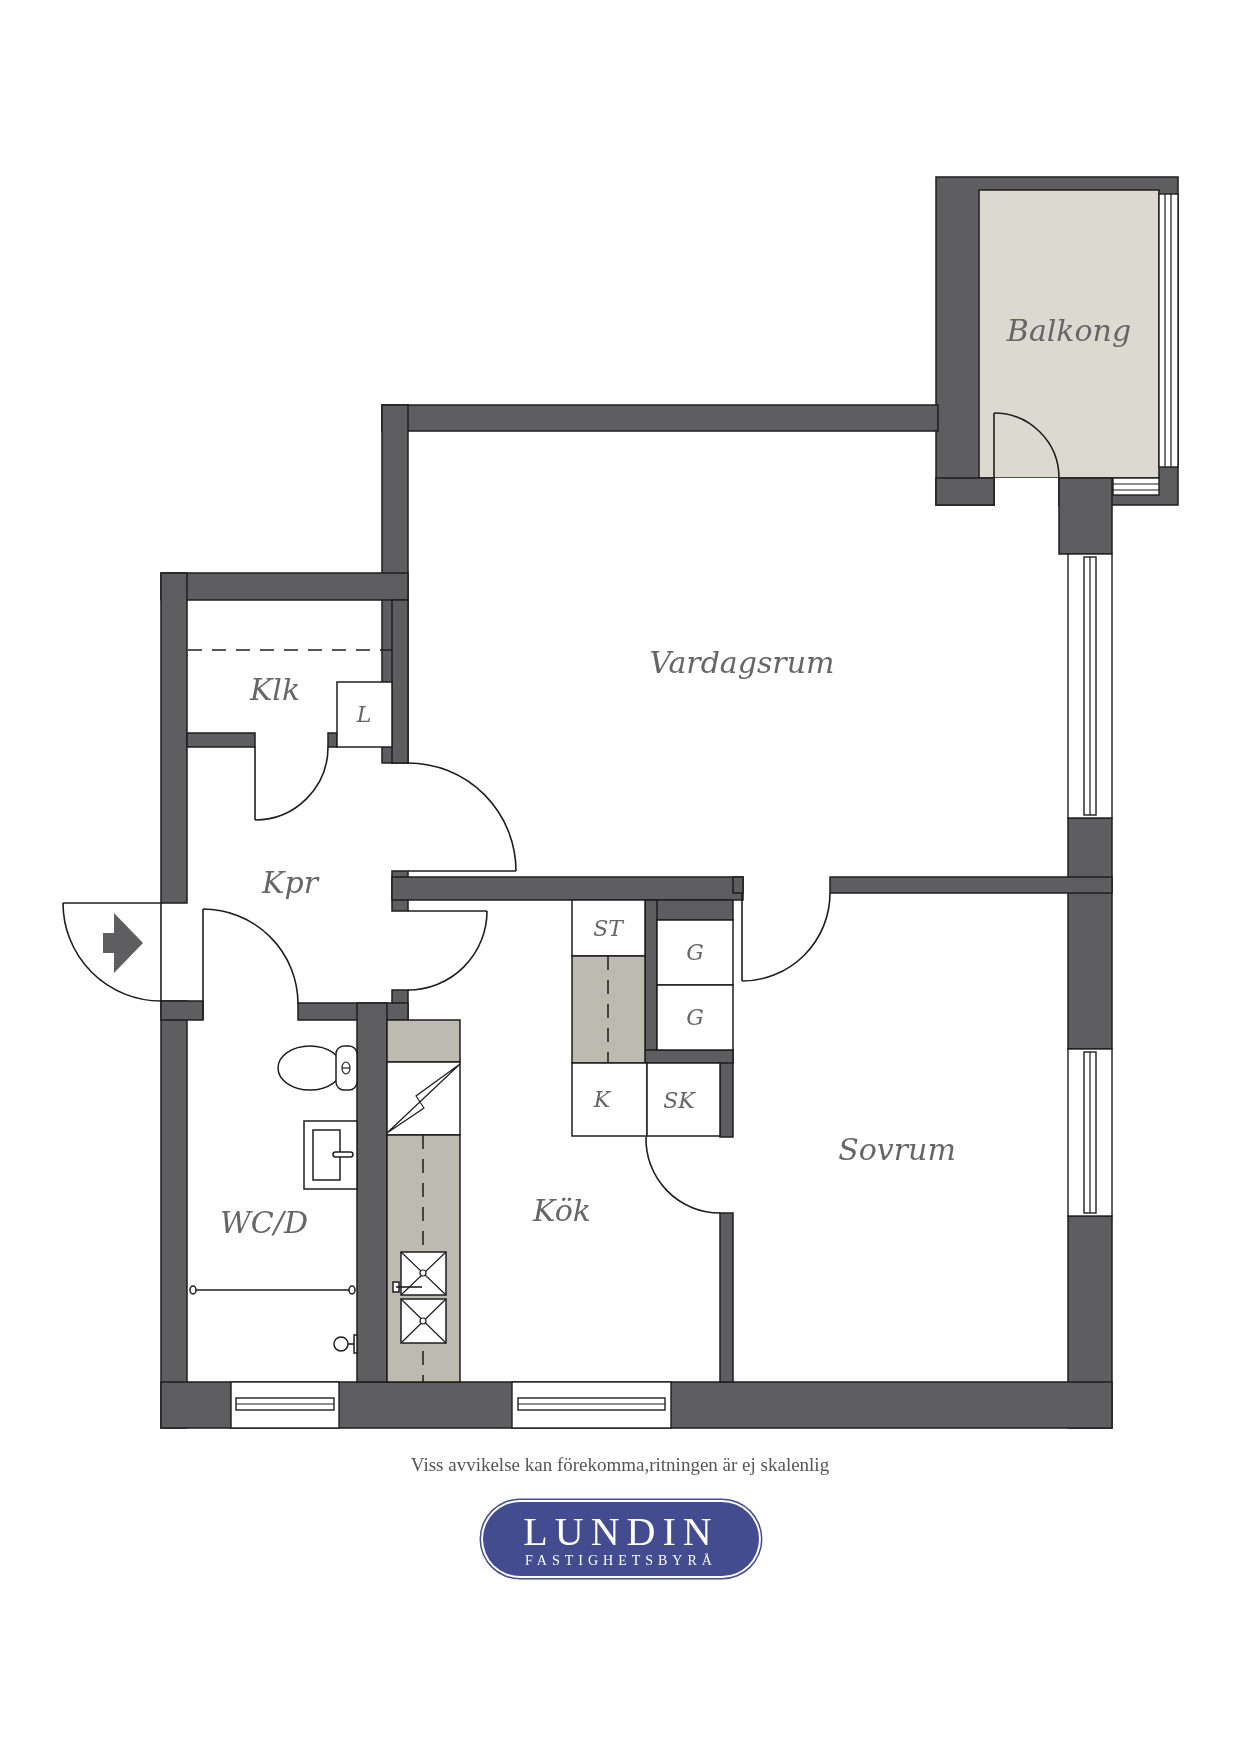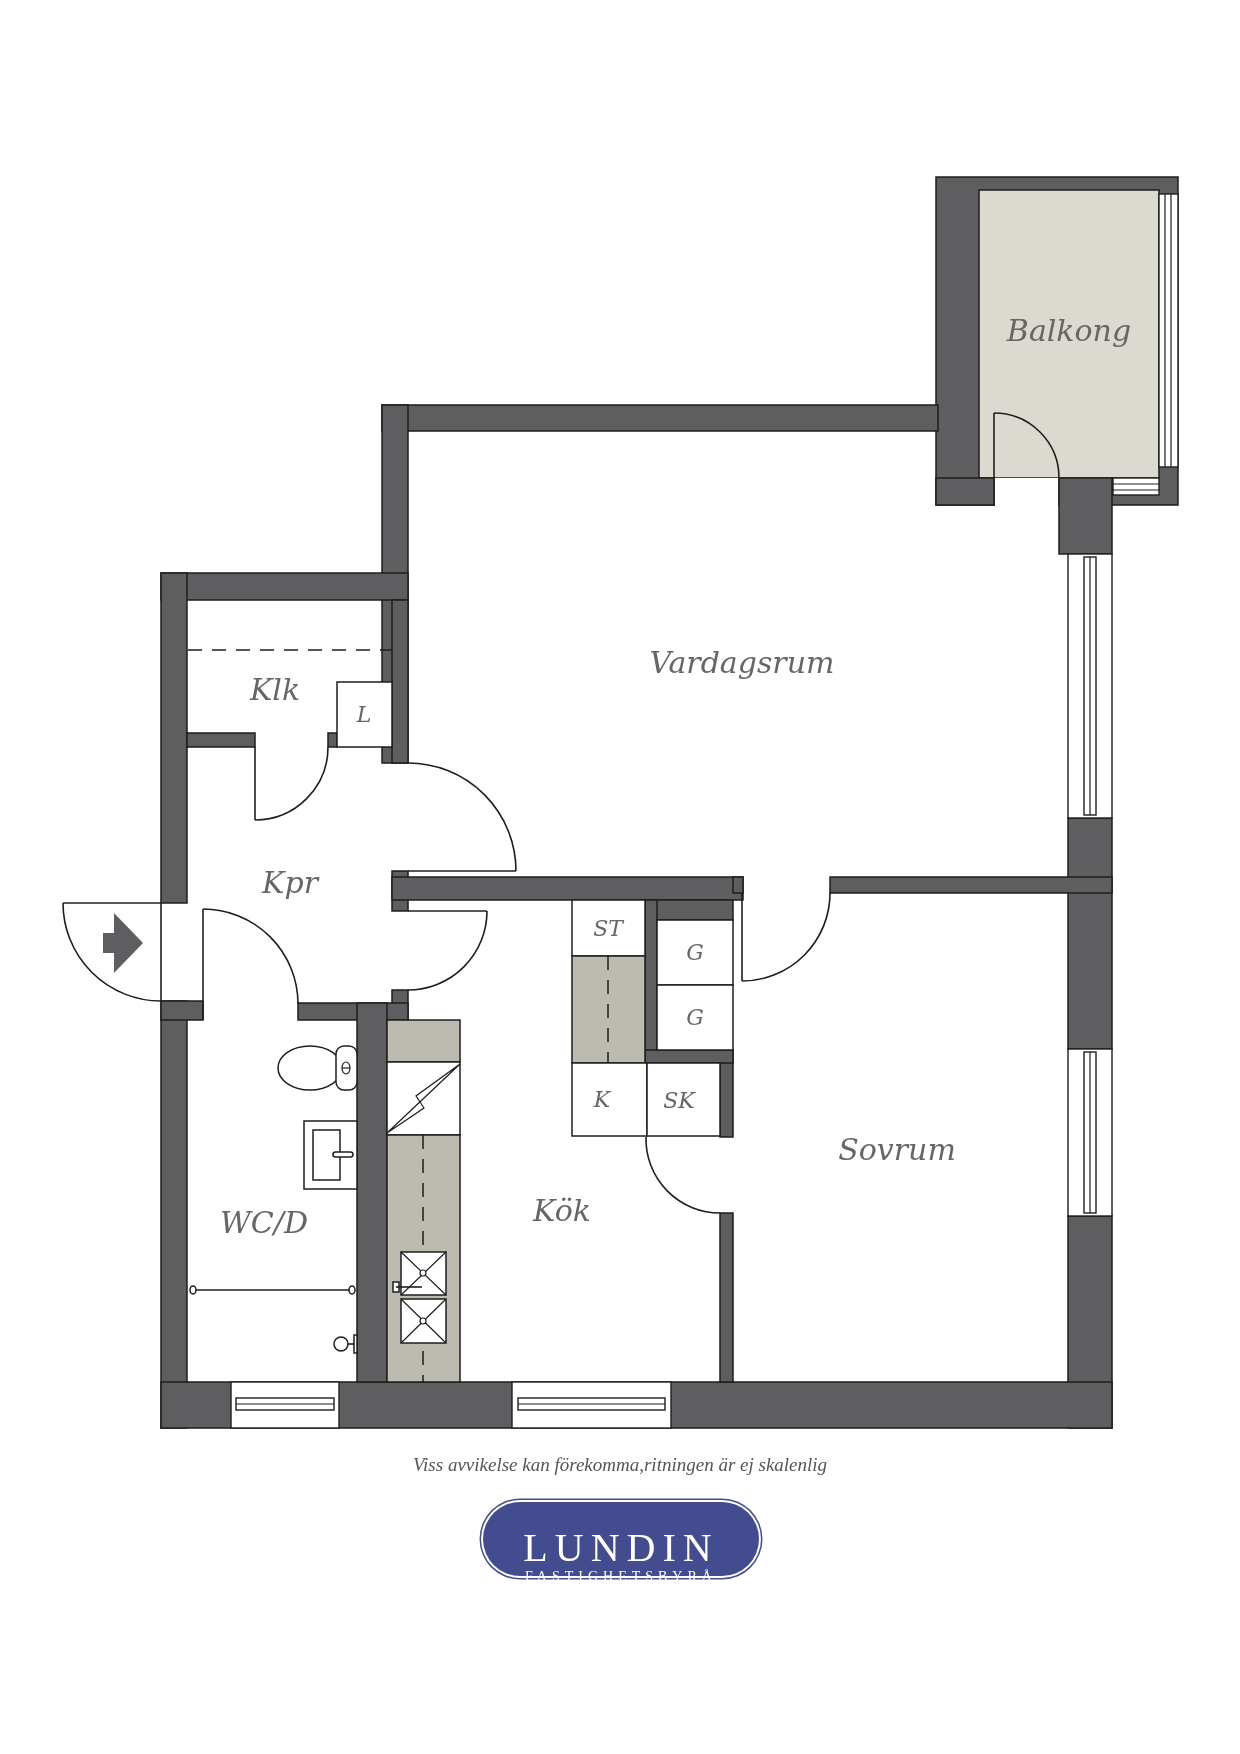--- a/index.html
+++ b/index.html
@@ -11,29 +11,29 @@
   .box { fill: #ffffff; stroke: #1e1e1e; stroke-width: 1.5; }
   .counter { fill: #bdbab0; stroke: #1e1e1e; stroke-width: 1.5; }
   .balc { fill: #dcdad0; stroke: #1e1e1e; stroke-width: 1.5; }
   .dash { fill: none; stroke: #1e1e1e; stroke-width: 1.5; stroke-dasharray: 14 10; }
   .win { fill: #ffffff; stroke: #1e1e1e; stroke-width: 1.4; }
   .label { font-family: "DejaVu Serif", "Liberation Serif", serif; font-style: italic; fill: #666666; }
   .room { font-size: 30px; }
   .small { font-size: 22px; }
   .disclaimer {
     position: absolute; left: 0; width: 1240px; top: 1454px; text-align: center;
-    font-family: "Liberation Serif", "DejaVu Serif", serif; font-style: italic;
+    font-family: "Liberation Serif", "DejaVu Serif", serif; 
     font-size: 19px; color: #555555;
   }
   .logo {
     position: absolute; left: 483px; top: 1502px; width: 276px; height: 74px;
     border-radius: 37px; background: #434c8e; box-shadow: 0 0 0 2px #ffffff, 0 0 0 3.5px #434c8e;
     color: #ffffff; text-align: center; font-family: "Liberation Serif", "DejaVu Serif", serif;
   }
-  .logo-name { display: block; font-size: 40px; letter-spacing: 7px; line-height: 40px; padding-top: 26px; }
+  .logo-name { display: block; font-size: 40px; letter-spacing: 7px; line-height: 40px; padding-top: 10px; }
   .logo-sub { display: block; font-size: 14px; letter-spacing: 5px; line-height: 14px; margin-top: 2px; }
 </style>
 </head>
 <body>
 
 <svg id="plan" width="1240" height="1754" viewBox="0 0 1240 1754" xmlns="http://www.w3.org/2000/svg">
 
   <g>
     <rect class="wall" x="936" y="177" width="242" height="328"></rect>
     <rect class="balc" x="979" y="190" width="180" height="288"></rect>

